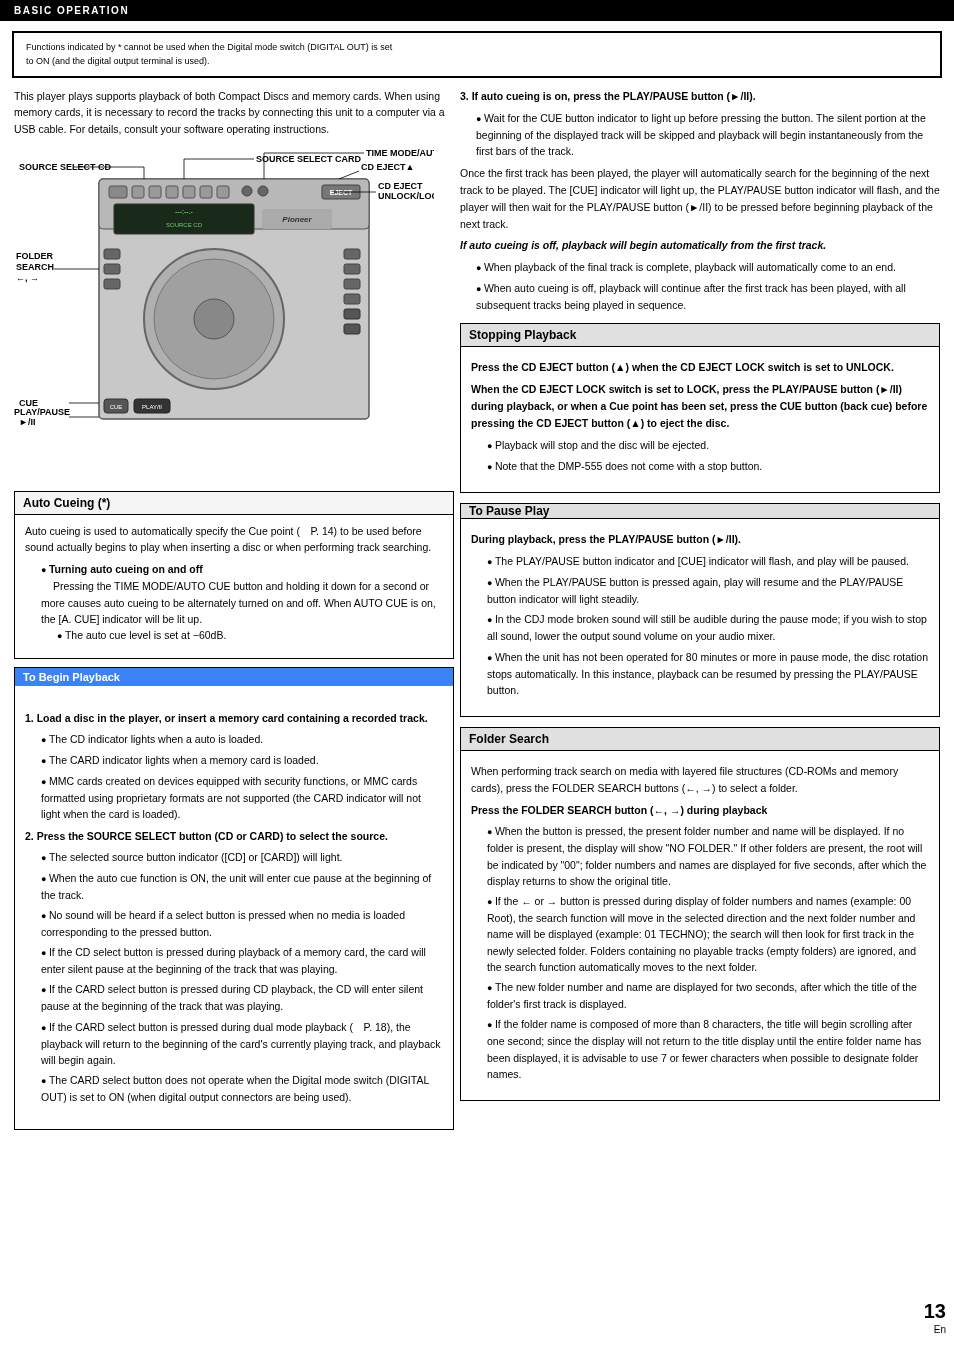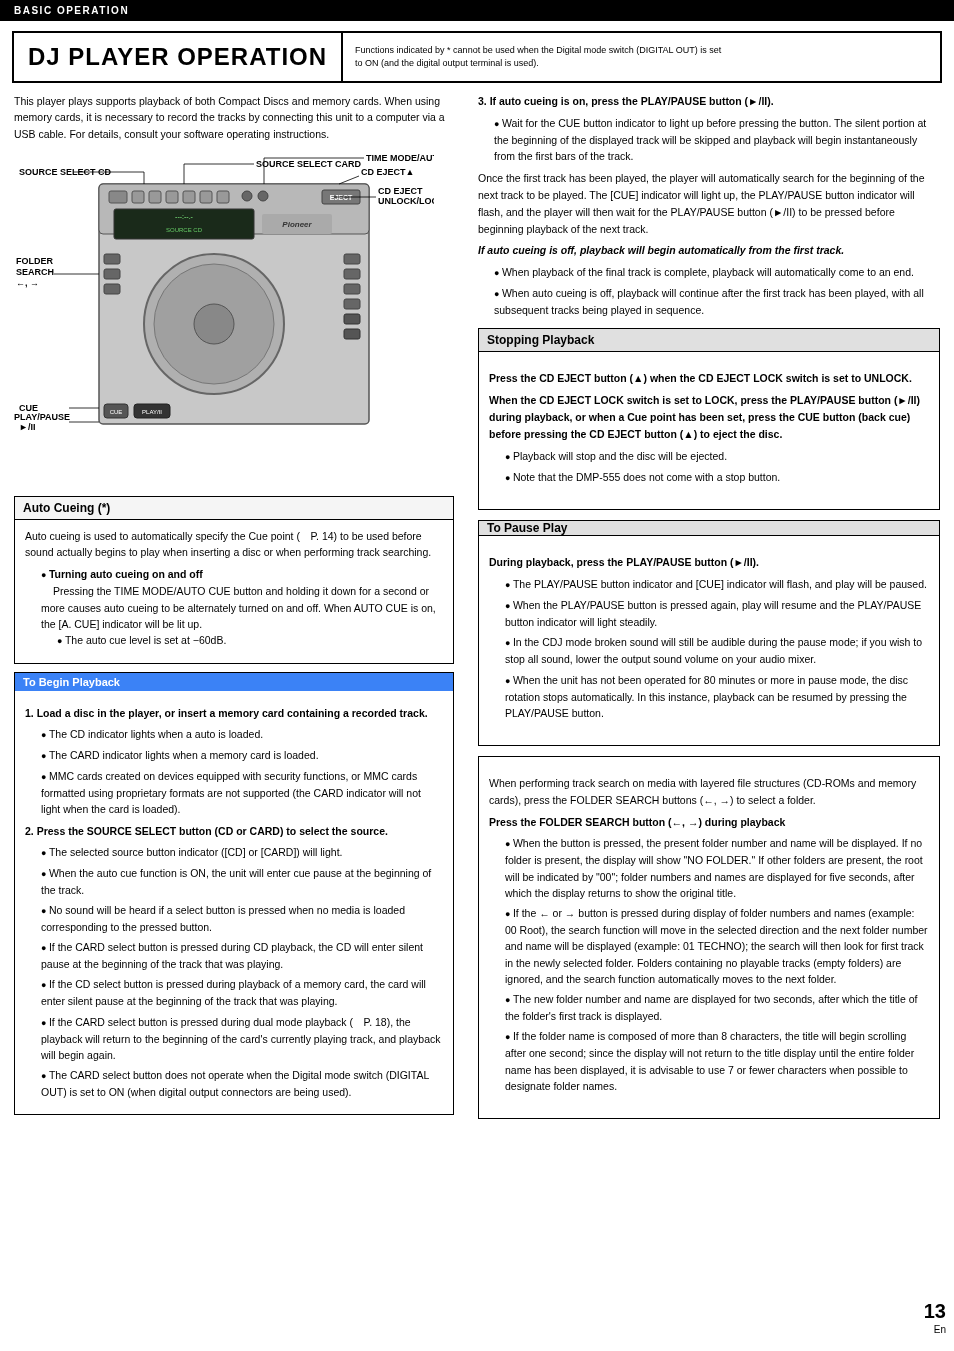--- a/index.html
+++ b/index.html
@@ -45,21 +45,21 @@
       margin-bottom: 10px;
     }
     .playback-box-title {
       background: #3b82f6;
       color: #fff;
       font-weight: bold;
       font-size: 11px;
       padding: 3px 8px;
     }
     .playback-box-content {
-      padding: 8px 10px;
+      padding: 18px 10px;
       font-size: 10.5px;
       line-height: 1.6;
     }
     p { margin-bottom: 6px; }
     ul { margin-left: 16px; margin-bottom: 6px; }
     ul li { margin-bottom: 4px; font-size: 10.5px; line-height: 1.55; list-style: none; }
     ul li::before { content: "● "; font-size: 9px; }
     .bold { font-weight: bold; }
     .step-num { font-weight: bold; font-size: 10.5px; margin-bottom: 4px; margin-top: 6px; }
     .italic-bold { font-weight: bold; font-style: italic; font-size: 11px; margin-bottom: 6px; }
@@ -80,21 +80,21 @@
     .right-section { margin-bottom: 10px; }
     .right-section p { font-size: 10.5px; line-height: 1.6; margin-bottom: 5px; }
     .right-section ul li { font-size: 10.5px; }
     .step3-header { font-size: 11px; font-weight: bold; margin-bottom: 6px; }
     .stop-section { border: 1.5px solid #000; margin-bottom: 10px; }
     .stop-title { background: #e0e0e0; font-weight: bold; font-size: 12px; padding: 4px 8px; border-bottom: 1.5px solid #000; }
     .pause-section { border: 1.5px solid #000; margin-bottom: 10px; }
     .pause-title { background: #e0e0e0; font-weight: bold; font-size: 12px; padding: 0 8px; border-bottom: 1.5px solid #000; }
     .folder-section { border: 1.5px solid #000; margin-bottom: 10px; }
     .folder-title { background: #e0e0e0; font-weight: bold; font-size: 12px; padding: 4px 8px; border-bottom: 1.5px solid #000; }
-    .section-inner { padding: 18px 10px; }
+    .section-inner { padding: 12px 10px; }
     .section-inner p { font-size: 10.5px; line-height: 1.6; margin-bottom: 5px; }
     .section-inner ul li { font-size: 10.5px; line-height: 1.55; }
     .top-header {
       background: #000;
       color: #fff;
       text-align: left;
       padding: 5px 14px;
       font-size: 10px;
       font-weight: bold;
       letter-spacing: 1.5px;
@@ -119,43 +119,40 @@
       padding: 8px 12px;
       font-size: 9px;
       line-height: 1.5;
       display: flex;
       align-items: center;
       max-width: 400px;
     }
     .columns-wrap {
       display: flex;
       padding: 0 14px;
-      gap: 24px;
+      gap: 6px;
     }
     .col-left {
       width: 440px;
       flex-shrink: 0;
     }
     .col-right {
       flex: 1;
     }
   </style>
 </head>
 <body>
 
 <div class="page">
 
   <div class="top-header">
     <span>BASIC OPERATION</span>
   </div>
 
   <div class="full-title-row">
-    <div class="full-title-left">
-      <h1>DJ PLAYER OPERATION</h1>
-    </div>
     <div class="full-title-right">Functions indicated by * cannot be used when the Digital mode switch (DIGITAL OUT) is set to ON (and the digital output terminal is used).</div>
   </div>
 
   <div class="columns-wrap">
 
     <div class="col-left">
 
       <p class="intro-text">This player plays supports playback of both Compact Discs and memory cards. When using memory cards, it is necessary to record the tracks by connecting this unit to a computer via a USB cable. For details, consult your software operating instructions.</p>
 
       <div class="diagram-container">
@@ -261,22 +258,22 @@
           <ul>
             <li>The CD indicator lights when a auto is loaded.</li>
             <li>The CARD indicator lights when a memory card is loaded.</li>
             <li>MMC cards created on devices equipped with security functions, or MMC cards formatted using proprietary formats are not supported (the CARD indicator will not light when the card is loaded).</li>
           </ul>
           <p class="step-num">2. Press the SOURCE SELECT button (CD or CARD) to select the source.</p>
           <ul>
             <li>The selected source button indicator ([CD] or [CARD]) will light.</li>
             <li>When the auto cue function is ON, the unit will enter cue pause at the beginning of the track.</li>
             <li>No sound will be heard if a select button is pressed when no media is loaded corresponding to the pressed button.</li>
+            <li>If the CD select button is pressed during playback of a memory card, the card will enter silent pause at the beginning of the track that was playing.</li>
             <li>If the CARD select button is pressed during CD playback, the CD will enter silent pause at the beginning of the track that was playing.</li>
-            <li>If the CD select button is pressed during playback of a memory card, the card will enter silent pause at the beginning of the track that was playing.</li>
             <li>If the CARD select button is pressed during dual mode playback (　P. 18), the playback will return to the beginning of the card's currently playing track, and playback will begin again.</li>
             <li>The CARD select button does not operate when the Digital mode switch (DIGITAL OUT) is set to ON (when digital output connectors are being used).</li>
           </ul>
         </div>
       </div>
 
     </div>
 
     <div class="col-right">
 
@@ -312,20 +309,21 @@
           <ul>
             <li>The PLAY/PAUSE button indicator and [CUE] indicator will flash, and play will be paused.</li>
             <li>When the PLAY/PAUSE button is pressed again, play will resume and the PLAY/PAUSE button indicator will light steadily.</li>
             <li>In the CDJ mode broken sound will still be audible during the pause mode; if you wish to stop all sound, lower the output sound volume on your audio mixer.</li>
             <li>When the unit has not been operated for 80 minutes or more in pause mode, the disc rotation stops automatically. In this instance, playback can be resumed by pressing the PLAY/PAUSE button.</li>
           </ul>
         </div>
       </div>
 
       <div class="folder-section">
+        <div class="folder-title">Folder Search</div>
         <div class="section-inner">
           <p>When performing track search on media with layered file structures (CD-ROMs and memory cards), press the FOLDER SEARCH buttons (←, →) to select a folder.</p>
           <p><span class="bold">Press the FOLDER SEARCH button (←, →) during playback</span></p>
           <ul>
             <li>When the button is pressed, the present folder number and name will be displayed. If no folder is present, the display will show "NO FOLDER." If other folders are present, the root will be indicated by "00"; folder numbers and names are displayed for five seconds, after which the display returns to show the original title.</li>
             <li>If the ← or → button is pressed during display of folder numbers and names (example: 00 Root), the search function will move in the selected direction and the next folder number and name will be displayed (example: 01 TECHNO); the search will then look for first track in the newly selected folder. Folders containing no playable tracks (empty folders) are ignored, and the search function automatically moves to the next folder.</li>
             <li>The new folder number and name are displayed for two seconds, after which the title of the folder's first track is displayed.</li>
             <li>If the folder name is composed of more than 8 characters, the title will begin scrolling after one second; since the display will not return to the title display until the entire folder name has been displayed, it is advisable to use 7 or fewer characters when possible to designate folder names.</li>
           </ul>
         </div>

